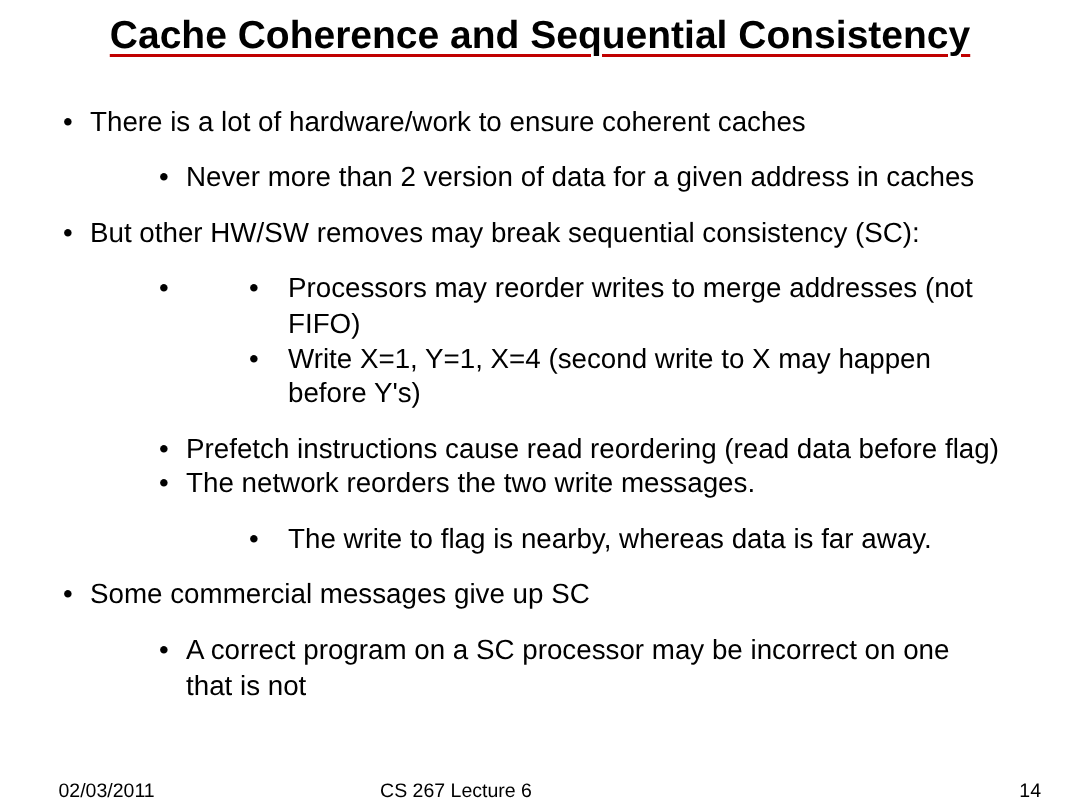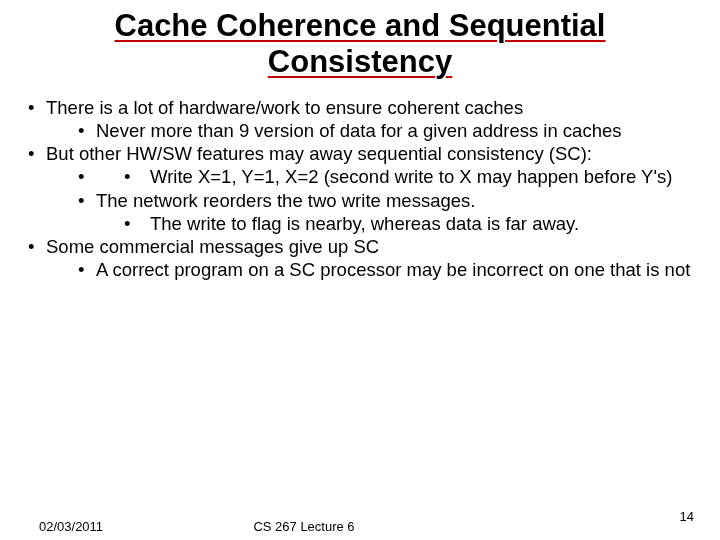--- a/index.html
+++ b/index.html
@@ -12,37 +12,37 @@
     color: #000;
     overflow: hidden;
   }
   .slide {
     position: relative;
     width: 720px;
     height: 540px;
     box-sizing: border-box;
   }
   .title {
-    font-size: 31px;
+    font-size: 26px;
     font-weight: bold;
     text-align: center;
     padding: 8px 40px 2px 40px;
     text-decoration: underline;
     text-decoration-color: #c00000;
     text-decoration-thickness: 2px;
     text-underline-offset: 4px;
   }
   .content {
     font-size: 18.5px;
     line-height: 1.25;
     padding: 14px 26px 0 26px;
   }
   ul {
     list-style: none;
-    margin: 0;
+    margin: 14px;
     padding: 0;
   }
   li {
     position: relative;
     padding-left: 20px;
     margin: 0;
   }
   li::before {
     content: "•";
     position: absolute;
@@ -55,42 +55,44 @@
   .footer {
     position: absolute;
     bottom: 6px;
     left: 0;
     width: 720px;
     font-size: 13px;
     color: #000;
   }
   .footer .date { position: absolute; left: 39px; bottom: 0; }
   .footer .mid  { position: absolute; left: 0; width: 608px; text-align: center; bottom: 0; }
-  .footer .page { position: absolute; right: 26px; bottom: 10px; text-align: right; }
+  .footer .page { position: absolute; right: 26px; bottom: 0; text-align: right; }
 </style>
 </head>
 <body>
 
 <div class="slide">
   <div class="title">Cache Coherence and Sequential Consistency</div>
 
   <div class="content">
     <ul>
       <li><span>There is a lot of hardware/work to ensure coherent caches</span>
         <ul>
-          <li><span>Never more than 9 version of data for a given address in caches</span></li>
+          <li><span>Never more than 2 version of data for a given address in caches</span></li>
         </ul>
       </li>
-      <li><span>But other HW/SW features may away sequential consistency (SC):</span>
+      <li><span>But other HW/SW removes may break sequential consistency (SC):</span>
         <ul>
           <li>
             <ul>
-              <li><span>Write X=1, Y=1, X=2 (second write to X may happen before Y's)</span></li>
+              <li><span>Processors may reorder writes to merge addresses (not FIFO)</span></li>
+              <li><span>Write X=1, Y=1, X=4 (second write to X may happen before Y's)</span></li>
             </ul>
           </li>
+          <li><span>Prefetch instructions cause read reordering (read data before flag)</span></li>
           <li><span>The network reorders the two write messages.</span>
             <ul>
               <li><span>The write to flag is nearby, whereas data is far away.</span></li>
             </ul>
           </li>
         </ul>
       </li>
       <li><span>Some commercial messages give up SC</span>
         <ul>
           <li><span>A correct program on a SC processor may be incorrect on one that is not</span></li>

